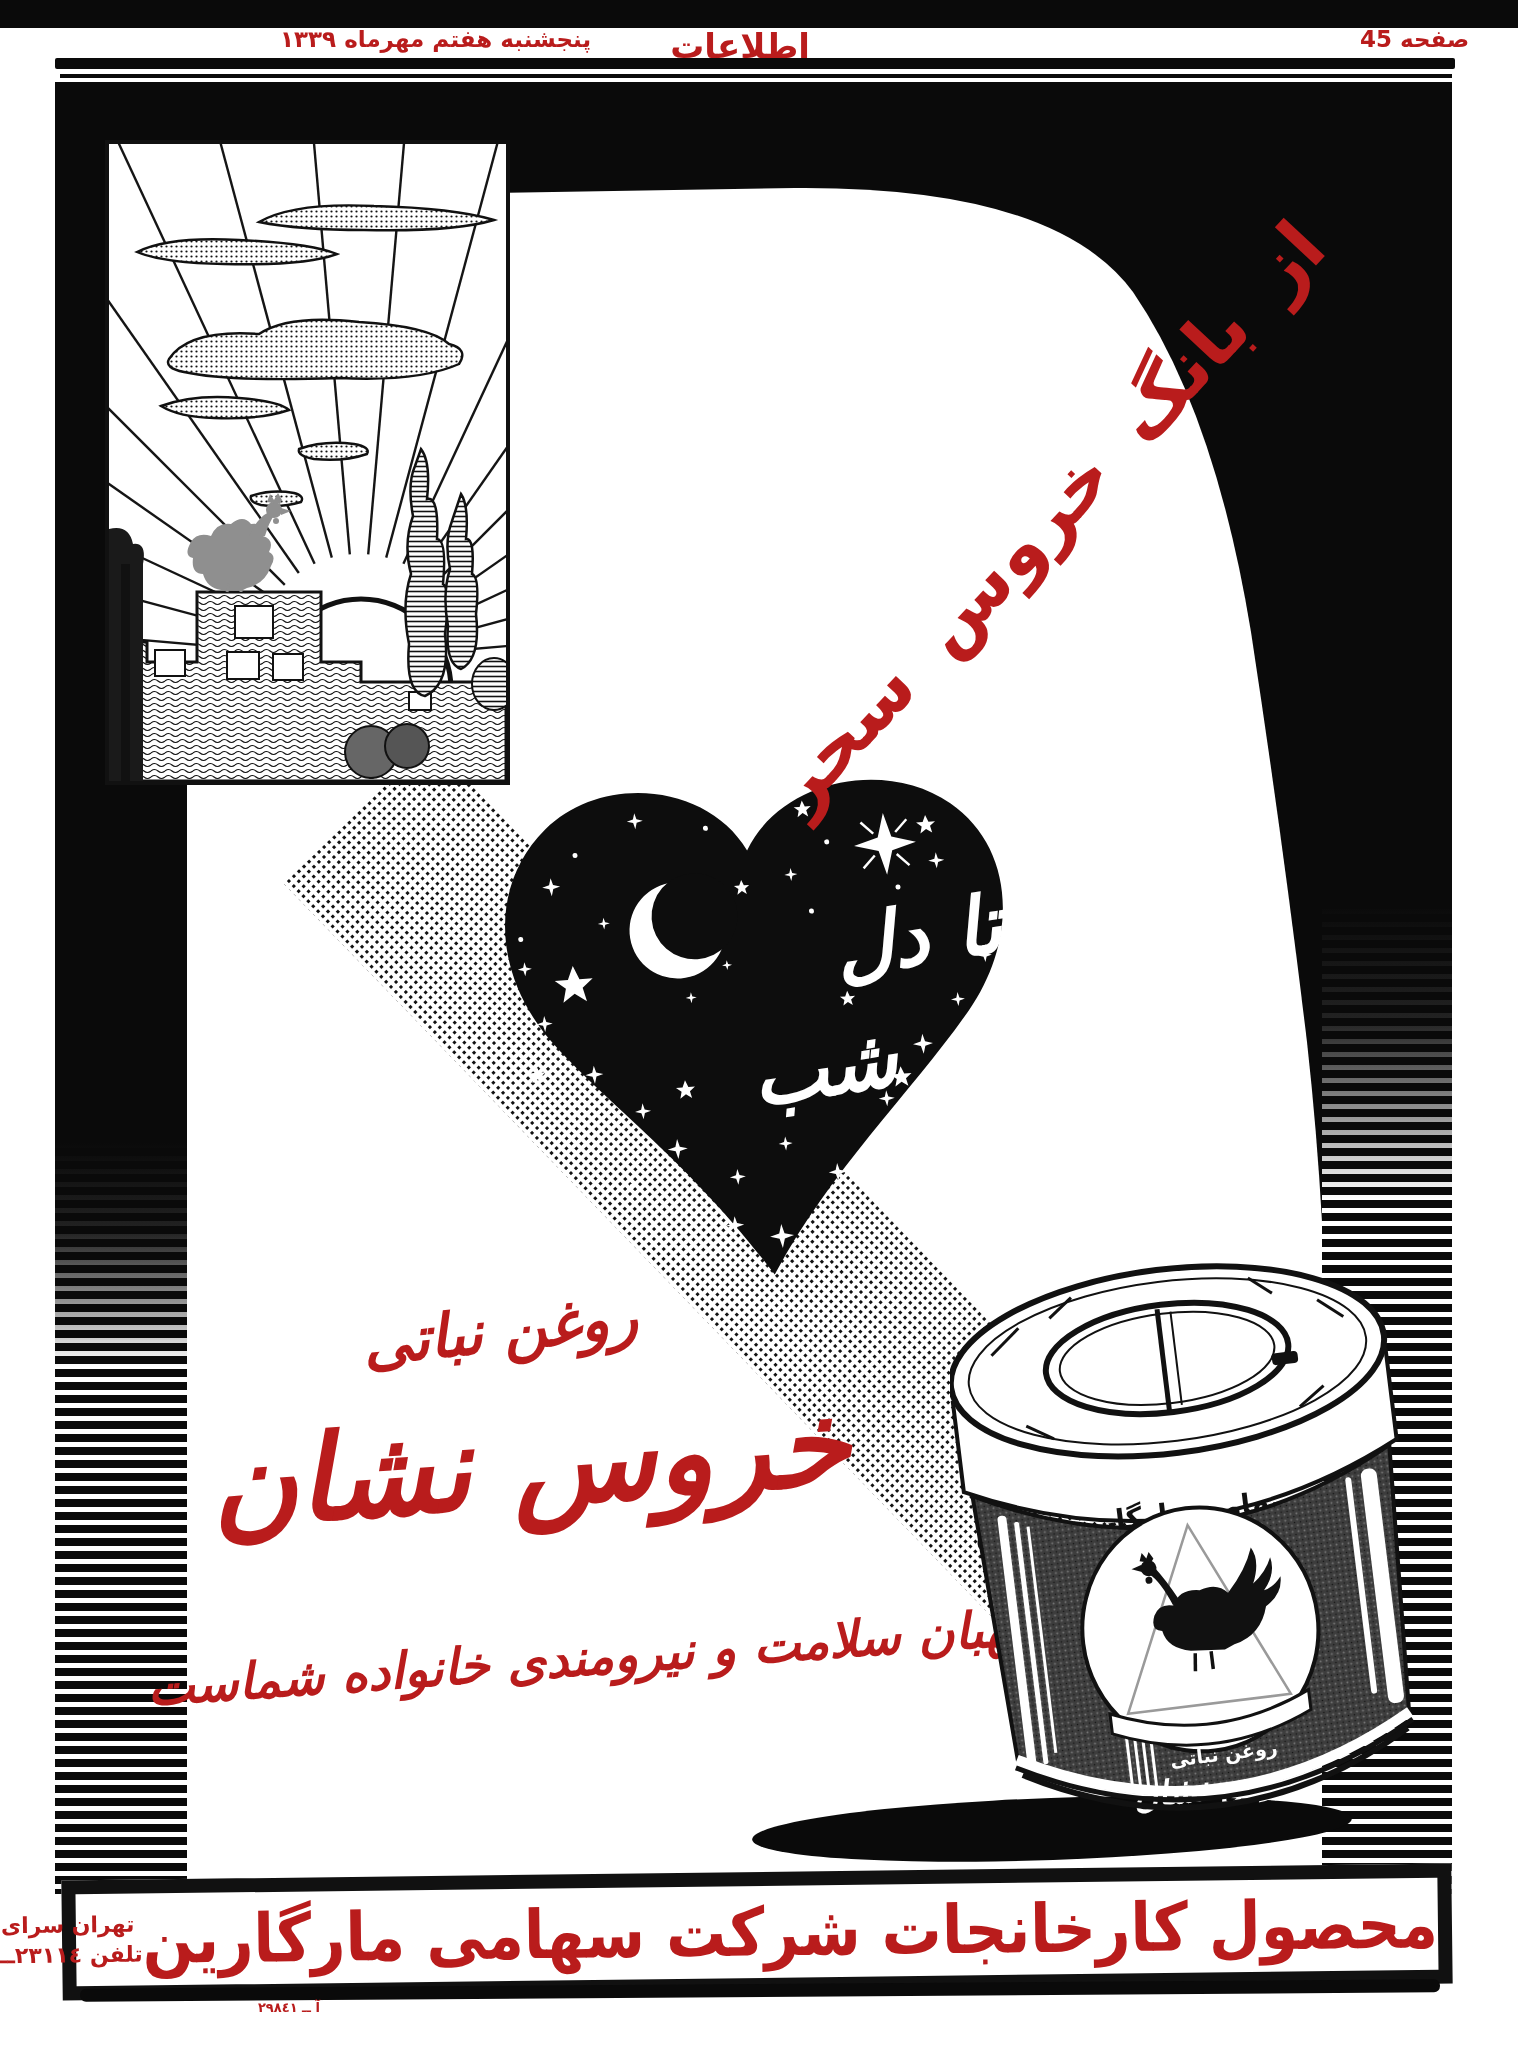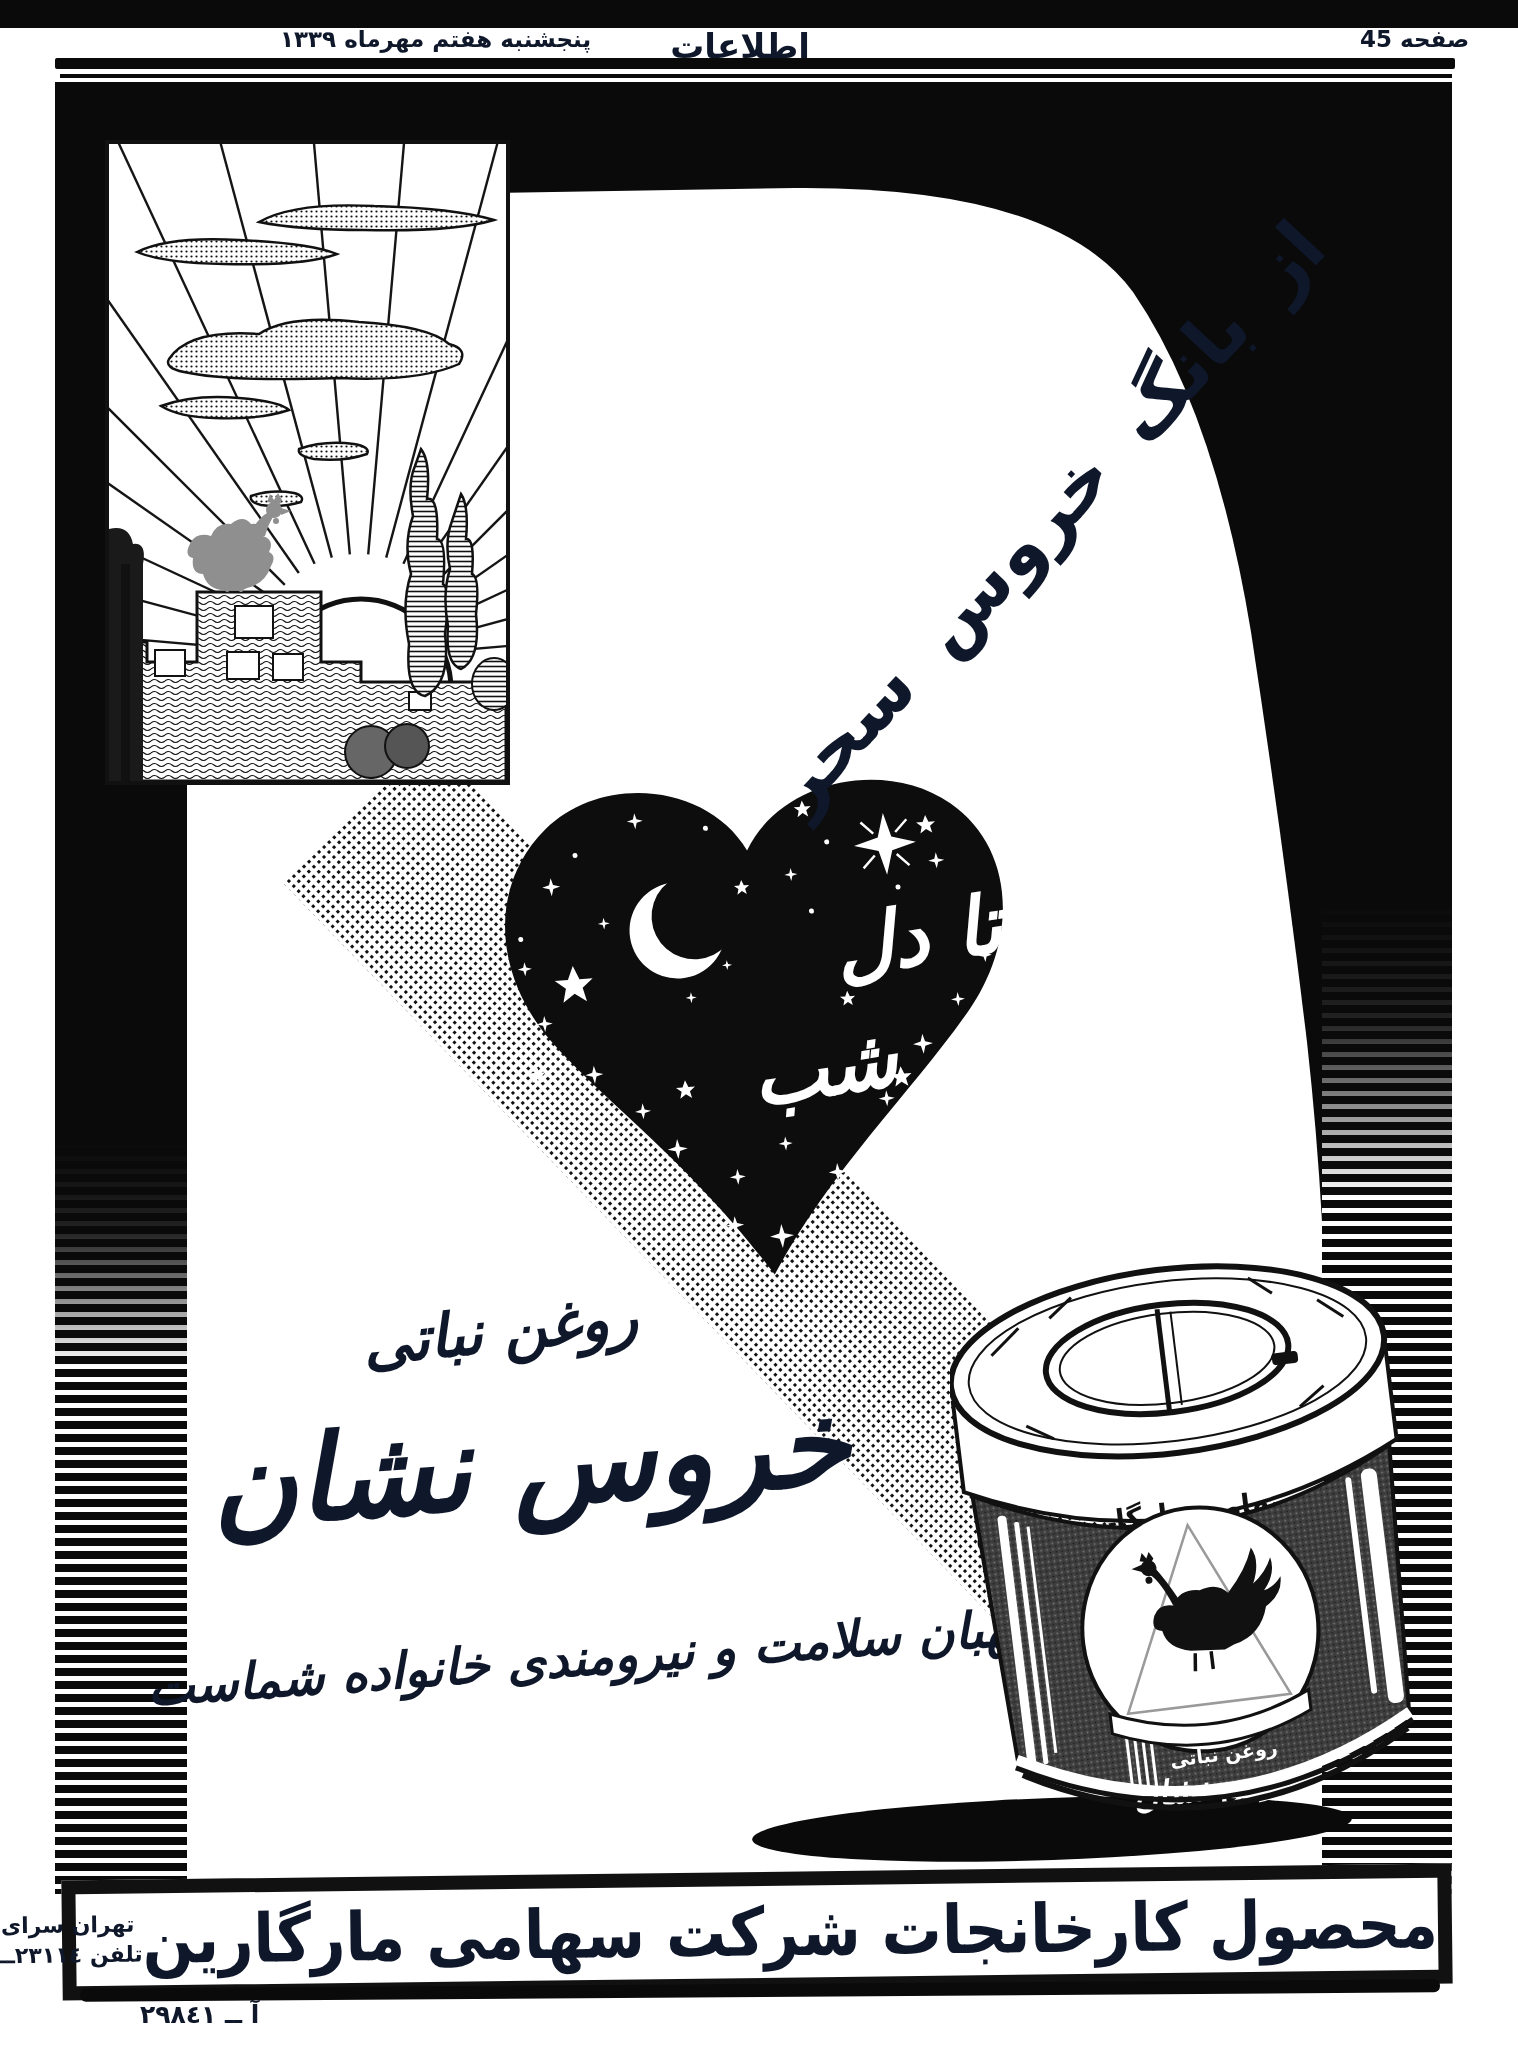--- a/index.html
+++ b/index.html
@@ -1,17 +1,17 @@
 <!DOCTYPE html>
 <html><head>
 <meta charset="utf-8">
 <style>
   html,body{margin:0;padding:0;background:#e8e8e4;}
   #page{position:relative;width:1518px;height:2047px;background:#fff;overflow:hidden;
-        font-family:"DejaVu Sans",sans-serif;color:#0f172a;}
+        font-family:"DejaVu Sans",sans-serif;color:#b91c1c;}
   .abs{position:absolute;}
   .rtl{direction:rtl;unicode-bidi:plaintext;}
   
   #top-strip{left:0;top:0;width:1518px;height:28px;background:#0a0a0a;}
   .mast-txt{top:26px;font-weight:bold;white-space:nowrap;}
   #rule-thick{left:55px;top:58px;width:1400px;height:11px;background:#0a0a0a;border-radius:2px;}
   #rule-thin{left:60px;top:74px;width:1392px;height:4px;background:#0a0a0a;}
   
   #ad-field{left:55px;top:82px;width:1397px;height:1812px;background:#0a0a0a;}
   #sunrise{left:105px;top:140px;width:405px;height:645px;background:#fff;border:4px solid #111;box-sizing:border-box;z-index:3;}
@@ -32,21 +32,21 @@
   
   #footer-banner{left:62px;top:1872px;width:1390px;height:120px;background:#fff;border:14px solid #111;
     box-sizing:border-box;transform:rotate(-.7deg);z-index:7;display:flex;flex-direction:row-reverse;
     align-items:center;}
   #banner-main{flex:1;text-align:center;font-size:60px;font-weight:bold;white-space:nowrap;
     transform:scaleY(1.12);}
   #banner-side{width:230px;text-align:center;font-weight:bold;font-size:22px;line-height:30px;
     white-space:nowrap;}
   #banner-smear{left:80px;top:1984px;width:1360px;height:13px;background:#0a0a0a;border-radius:6px;
     transform:rotate(-.4deg);z-index:8;}
-  #ad-ref{left:140px;top:2000px;width:180px;font-size:25px;font-weight:bold;z-index:9;text-align:left;}
+  #ad-ref{left:140px;top:2000px;width:180px;font-size:13px;font-weight:bold;z-index:9;text-align:right;}
   svg text{font-family:"DejaVu Sans",sans-serif;}
 </style>
 </head>
 <body>
 
 <div id="page">
 
   <div class="abs" id="top-strip"></div>
 
   <div class="abs mast-txt rtl" style="left:280px;font-size:23px;">پنجشنبه هفتم مهرماه ١٣٣٩</div>

